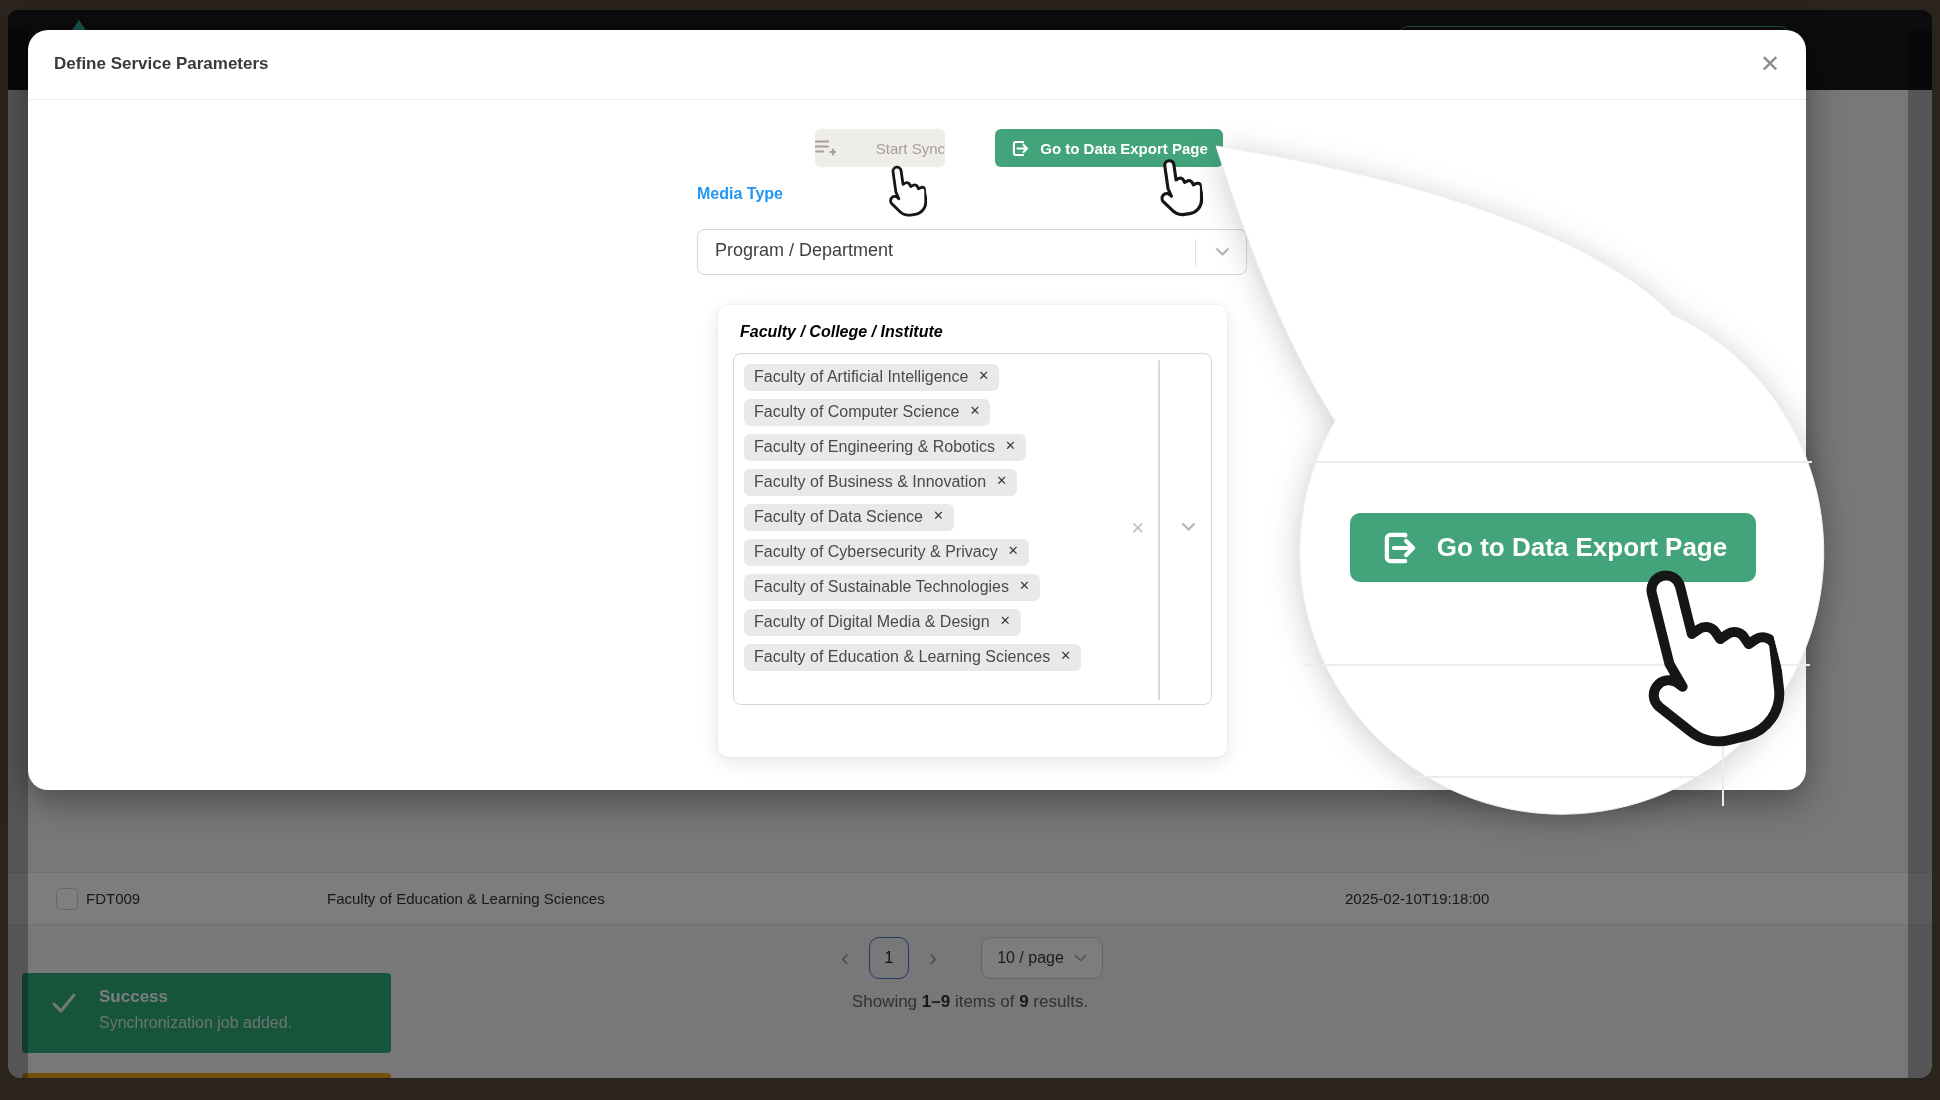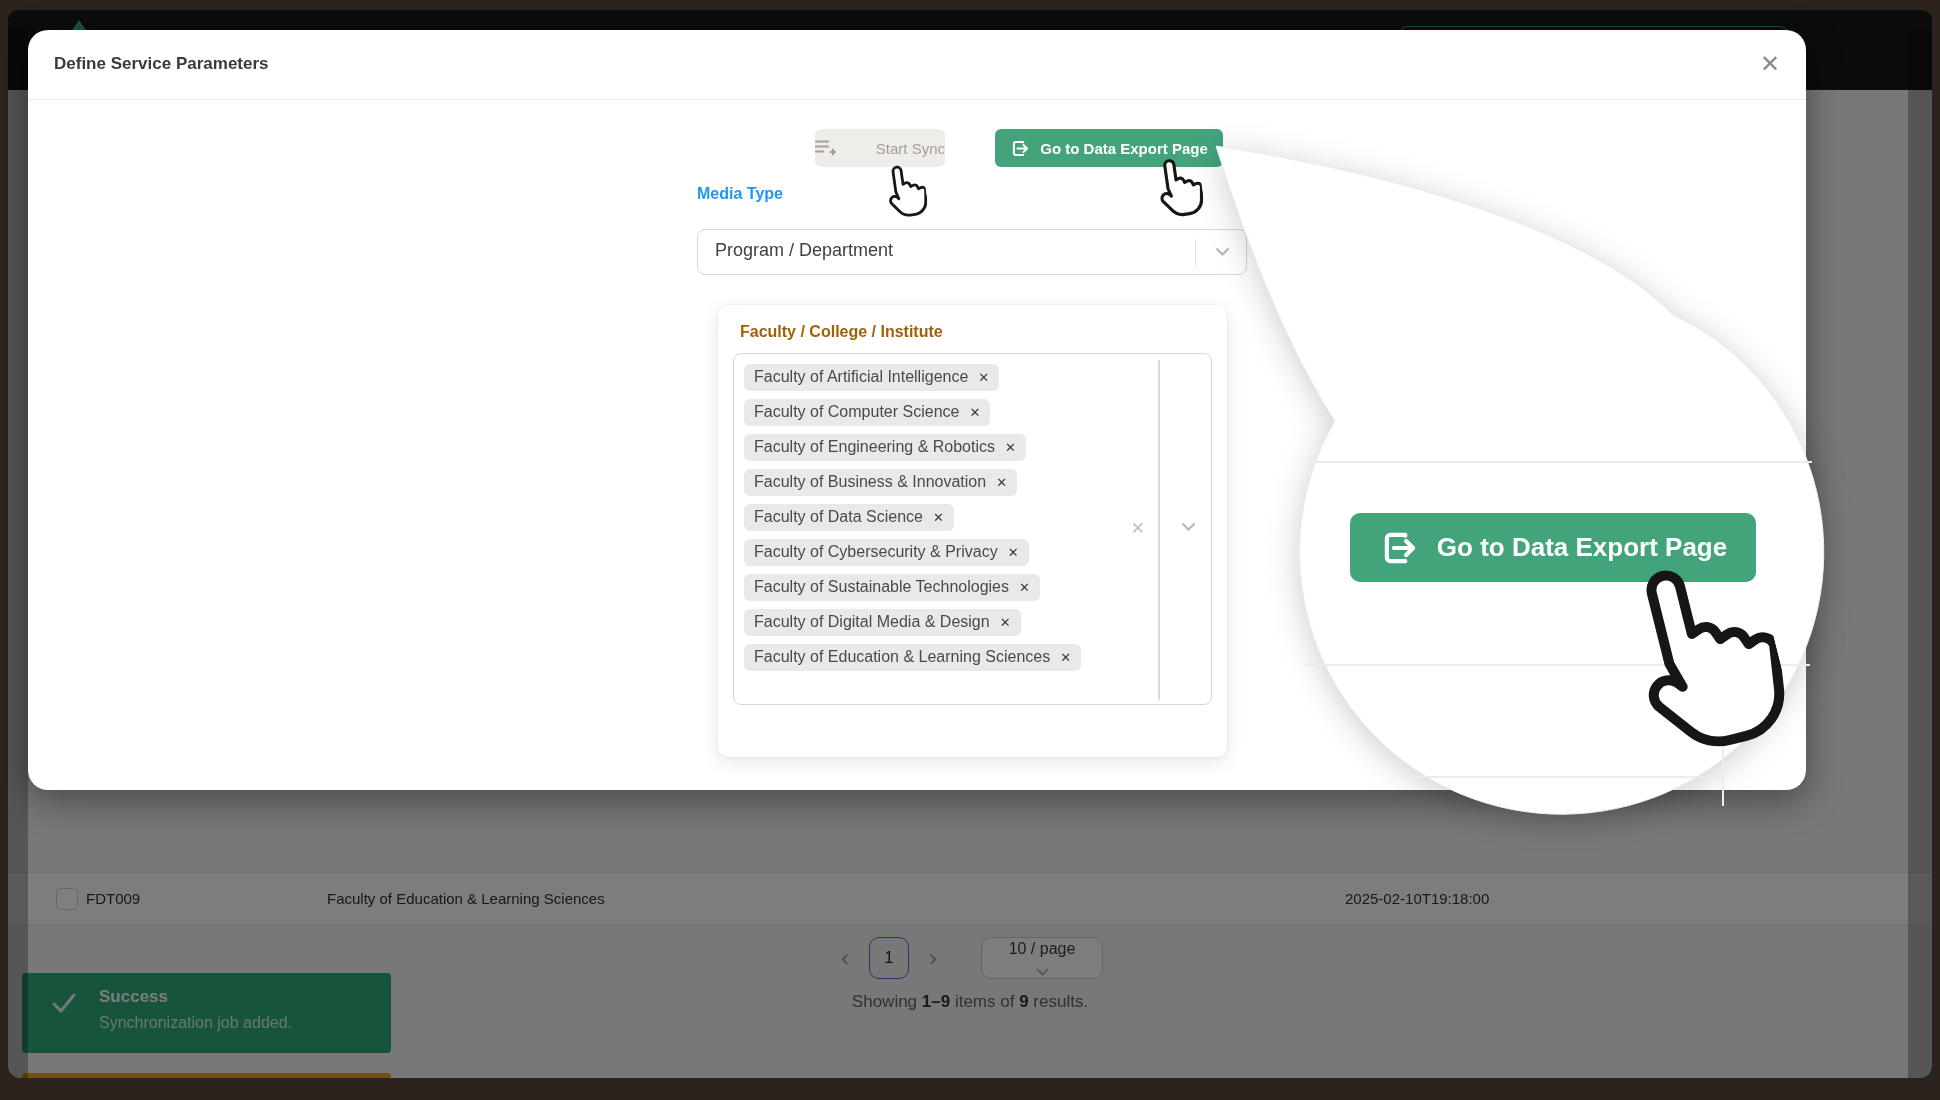--- a/index.html
+++ b/index.html
@@ -24,21 +24,21 @@
   .row-txt { top:0; height:51px; line-height:51px; font-size:15px; color:#333; }
   #row-code { left:78px; } #row-name { left:319px; } #row-ts { left:1337px; }
 
   #pager { left:0; top:845px; width:1924px; height:46px; display:flex;
     justify-content:center; align-items:center; gap:16px; }
   .pg-arrow { font-size:24px; color:#9a9a9a; line-height:40px; padding:0 4px; }
   #pg-cur { width:40px; height:42px; border:1.5px solid #4671c4; border-radius:10px;
     text-align:center; line-height:40px; font-size:16px; color:#222; }
   #pg-size { margin-left:24px; width:122px; height:42px; border:1px solid #cbcbcb;
     border-radius:10px; display:flex; align-items:center; justify-content:center;
-    gap:10px; font-size:16px; color:#3a3a3a; background:#fbfbfb;flex-direction:column; }
+    gap:10px; font-size:16px; color:#3a3a3a; background:#fbfbfb; }
   #showing { left:0; top:902px; width:1924px; text-align:center; font-size:17px;
     color:#636363; }
   #showing b { color:#333; }
 
   .toast { left:14px; width:369px; border-radius:4px; color:#fff; }
   .toast .t-title { position:absolute; left:77px; top:14px; font-size:17px;
     font-weight:bold; color:rgba(255,255,255,0.95); }
   .toast .t-msg { position:absolute; left:77px; top:41px; font-size:16px;
     color:rgba(255,255,255,0.78); }
   #toast-success { top:883px; height:80px; background:#2fa878; }
@@ -67,26 +67,26 @@
   #sync-label { left:669px; top:155px; font-size:16px; font-weight:600; color:#2196f3; }
   #sync-select { left:669px; top:199px; width:550px; height:46px;
     border:1px solid #d6d6d6; border-radius:8px; background:#fff; }
   #sync-value { left:17px; top:10px; font-size:18px; color:#3f3f3f; }
   #sync-divider { right:50px; top:9px; width:1px; height:28px; background:#e3e3e3; }
   #sync-chev { right:16px; top:17px; }
 
   #fac-card { left:690px; top:275px; width:509px; height:452px; background:#fff;
     border-radius:10px;
     box-shadow:0 0 0 1px rgba(0,0,0,0.03), 0 5px 18px rgba(0,0,0,0.10); }
-  #fac-label { left:22px; top:18px; font-size:16px; font-weight:600; color:#a16207; }
+  #fac-label { left:22px; top:18px; font-size:16px; font-weight:600; color:#000000;font-style:italic; }
   #fac-box { left:15px; top:48px; width:479px; height:352px;
     border:1px solid #d6d6d6; border-radius:8px; }
   #tags { left:10px; top:10px; display:flex; flex-direction:column;
     align-items:flex-start; gap:8px; }
-  .tag { display:inline-flex; align-items:center; gap:10px; background:#e9e9e9;
+  .tag { display:inline-flex; gap:10px; background:#e9e9e9;
     border-radius:6px; padding:4px 10px 5px 10px; font-size:16px; color:#4a4a4a;
     white-space:nowrap; }
   .tag .tag-x { font-size:13px; color:#3b3b3b; cursor:pointer; }
   #fac-rail { right:51px; top:6px; width:2px; height:340px; background:#d9d9d9;
     border-radius:1px; }
   #fac-clear { right:66px; top:164px; font-size:17px; color:#c0c0c0; }
   #fac-chev { right:15px; top:168px; }
 
   
   #mag-svg { left:0; top:0; width:1940px; height:1100px; pointer-events:none; }

